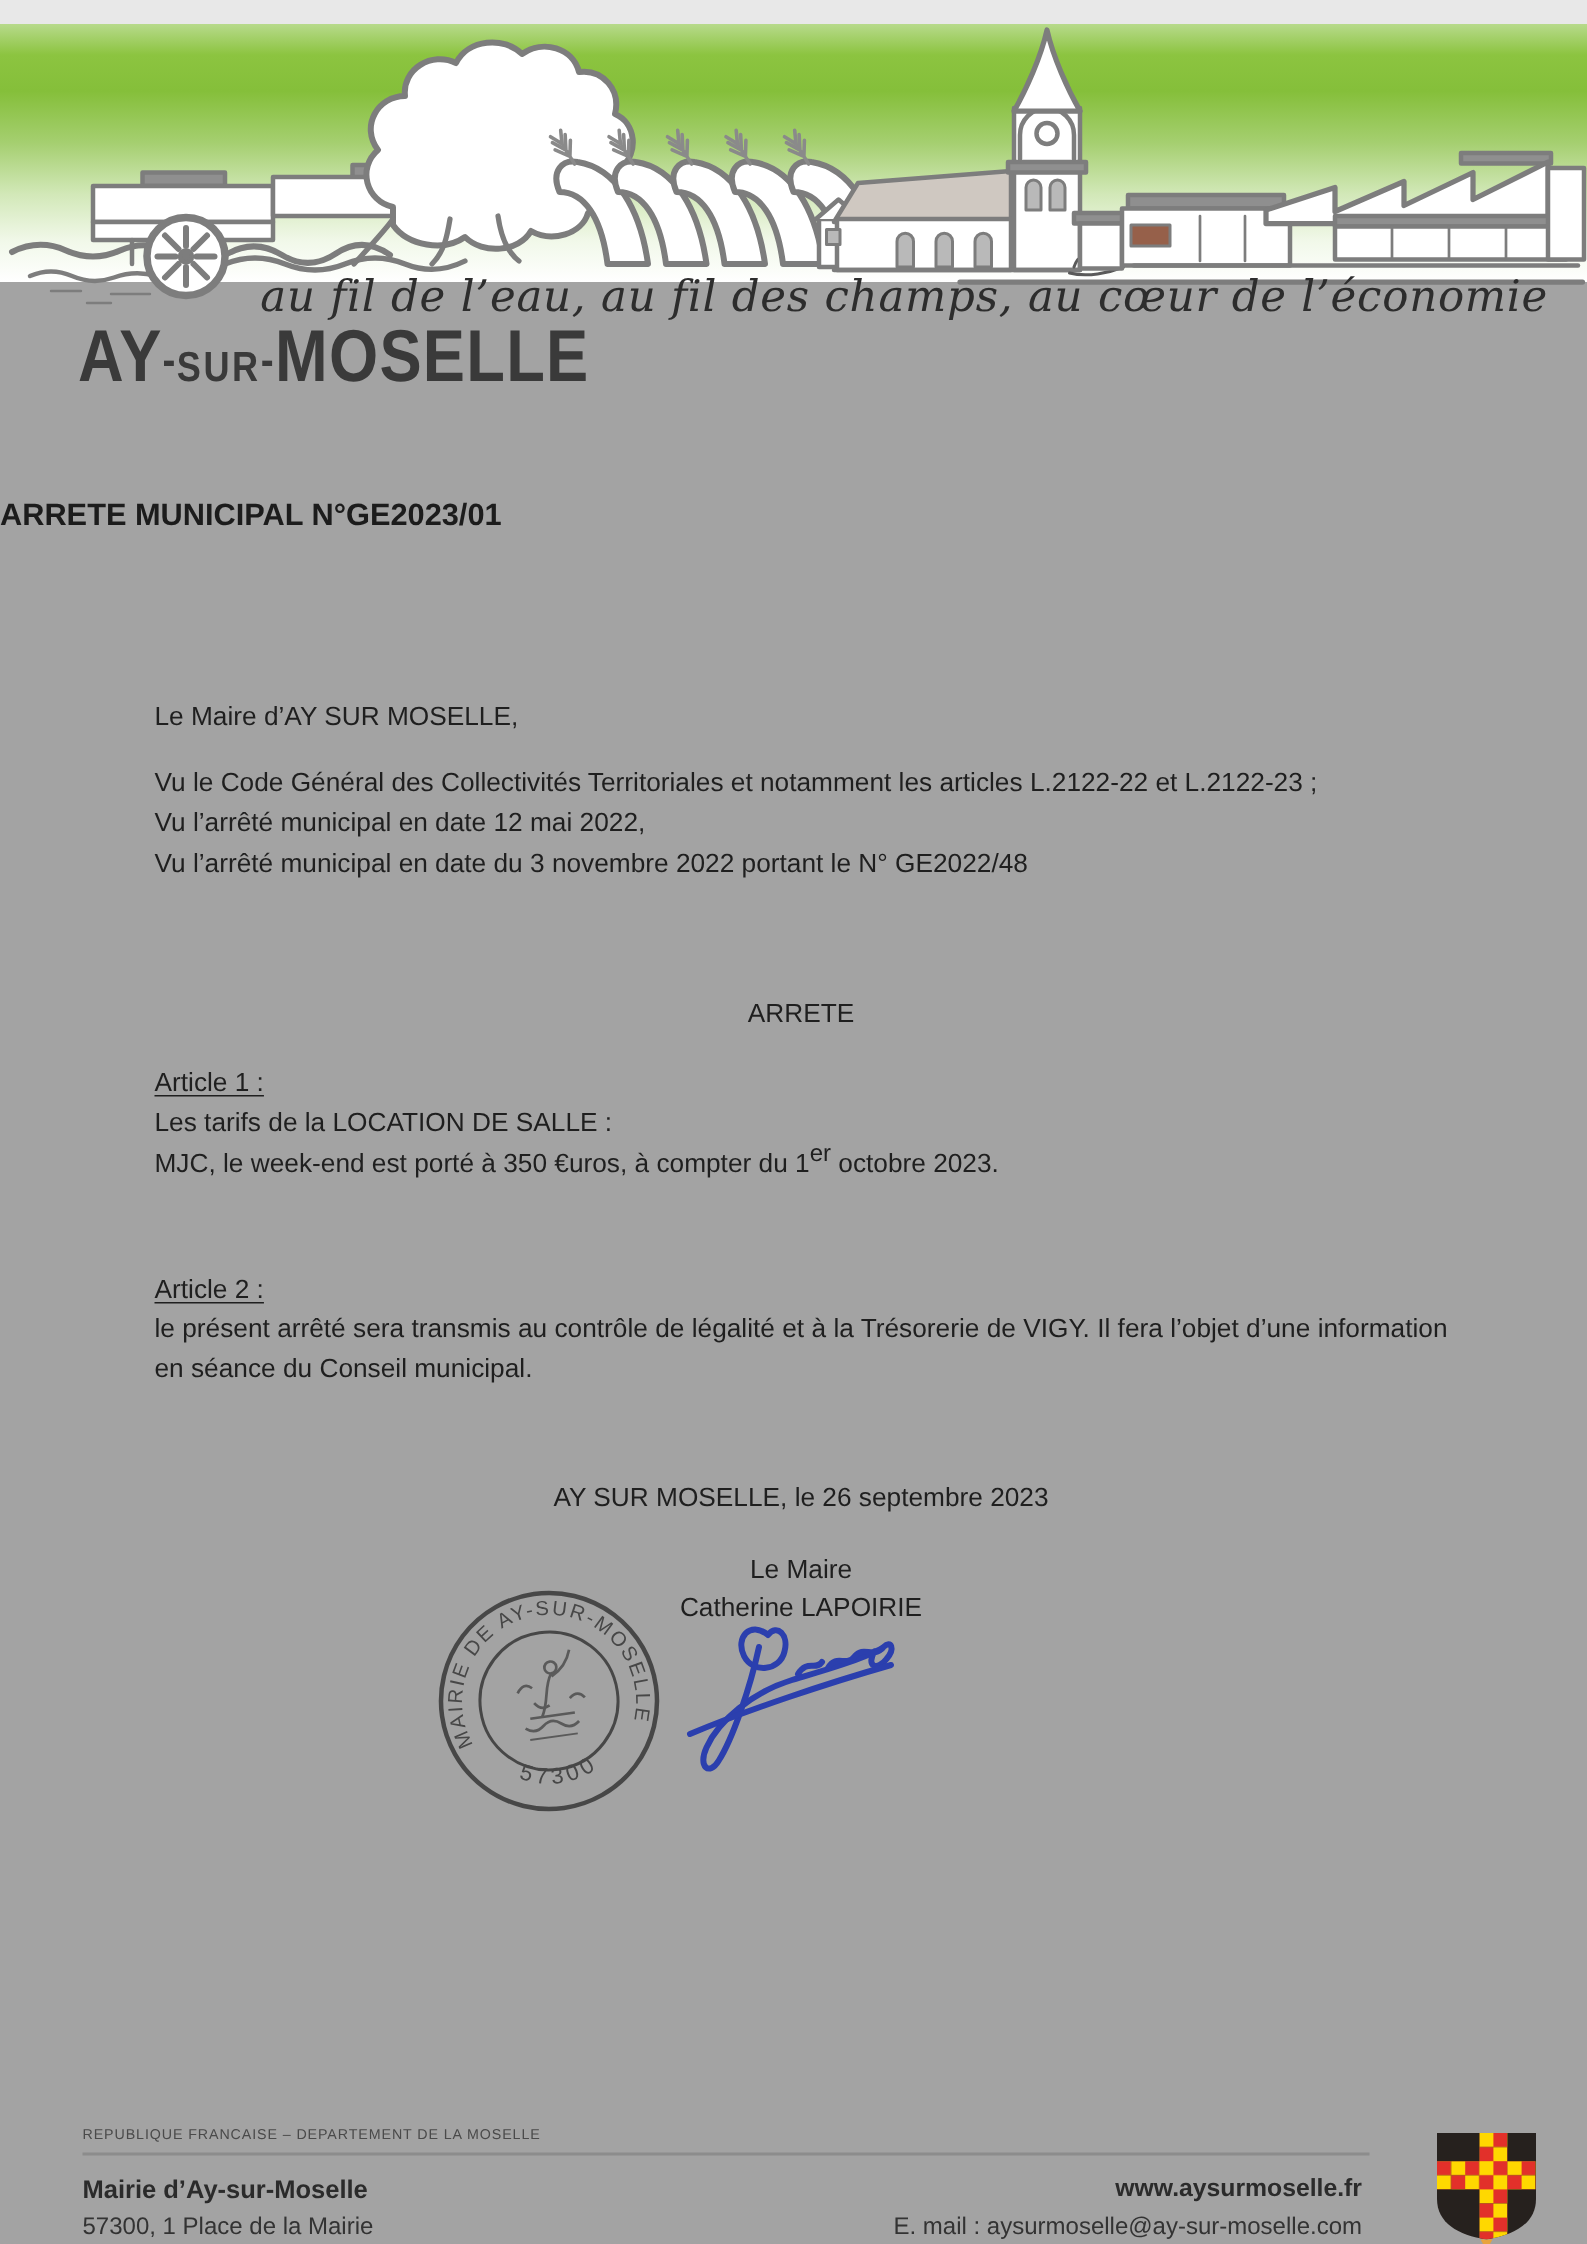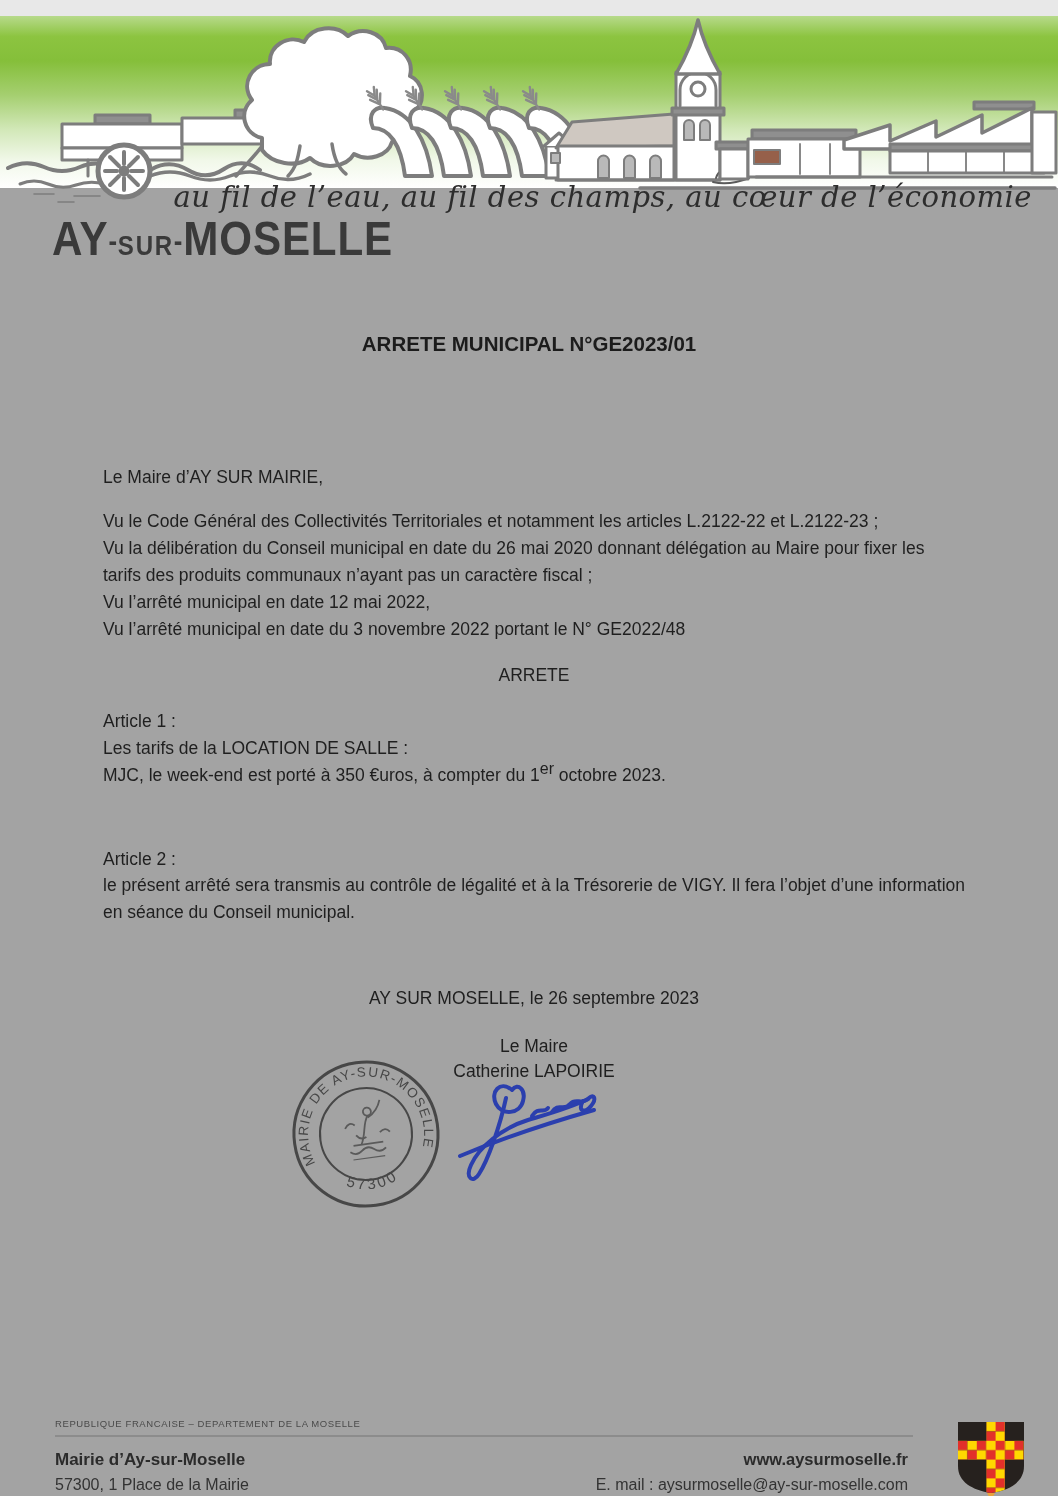--- a/index.html
+++ b/index.html
@@ -25,27 +25,27 @@
     position:absolute; top:194px; left:52px; color:#3a3a3a; font-weight:bold;
     white-space:nowrap; letter-spacing:1px;
     transform:scaleX(0.86); transform-origin:left top;
   }
   .logo .big  { font-size:49px; }
   .logo .small{ font-size:28px; letter-spacing:2px; }
   .logo .sep  { font-size:30px; position:relative; top:-4px; }
 
   
   .doc-title {
-    position:absolute; top:312px; left:0; width:1058px; text-align:center;
+    position:absolute; top:312px; left:0; width:1058px; text-align:left;
     font-weight:bold; font-size:20.5px; line-height:32px; color:#1c1c1c;
   }
   .tb { position:absolute; left:103px; width:862px; font-size:17.5px; line-height:27px; }
   .center { text-align:center; }
   .justify { text-align:justify; }
-  .underline { text-underline-offset:3px; }
+  .underline { text-decoration:underline; text-underline-offset:3px; }
   sup.ord { font-size:16px; vertical-align:super; line-height:0; }
 
   .salutation { top:448px; }
   .recitals   { top:492px; }
   .arrete-word{ top:646px; }
   .art1-head  { top:692px; }
   .art1-l1    { top:719px; }
   .art1-l2    { top:746px; }
   .art2-head  { top:830px; }
   .art2-text  { top:856px; }
@@ -196,25 +196,24 @@
   <div class="tagline">au fil de l’eau, au fil des champs, au cœur de l’économie</div>
 
   <div class="logo">
     <span class="big">AY</span><span class="sep">-</span><span class="small">SUR</span><span class="sep">-</span><span class="big">MOSELLE</span>
   </div>
 
   <div class="doc-title">
     <div>ARRETE MUNICIPAL N°GE2023/01</div>
   </div>
 
-  <div class="tb salutation">Le Maire d’AY SUR MAIRIE,</div>
+  <div class="tb salutation">Le Maire d’AY SUR MOSELLE,</div>
 
   <div class="tb recitals">
     <div>Vu le Code Général des Collectivités Territoriales et notamment les articles L.2122-22 et L.2122-23 ;</div>
-    <div>Vu la délibération du Conseil municipal en date du 26 mai 2020 donnant délégation au Maire pour fixer les tarifs des produits communaux n’ayant pas un caractère fiscal ;</div>
     <div>Vu l’arrêté municipal en date 12 mai 2022,</div>
     <div>Vu l’arrêté municipal en date du 3 novembre 2022 portant le N° GE2022/48</div>
   </div>
 
   <div class="tb arrete-word center">ARRETE</div>
 
   <div class="tb art1-head">
     <span class="underline">Article 1 :</span>
   </div>
   <div class="tb art1-l1">Les tarifs de la LOCATION DE SALLE :</div>

